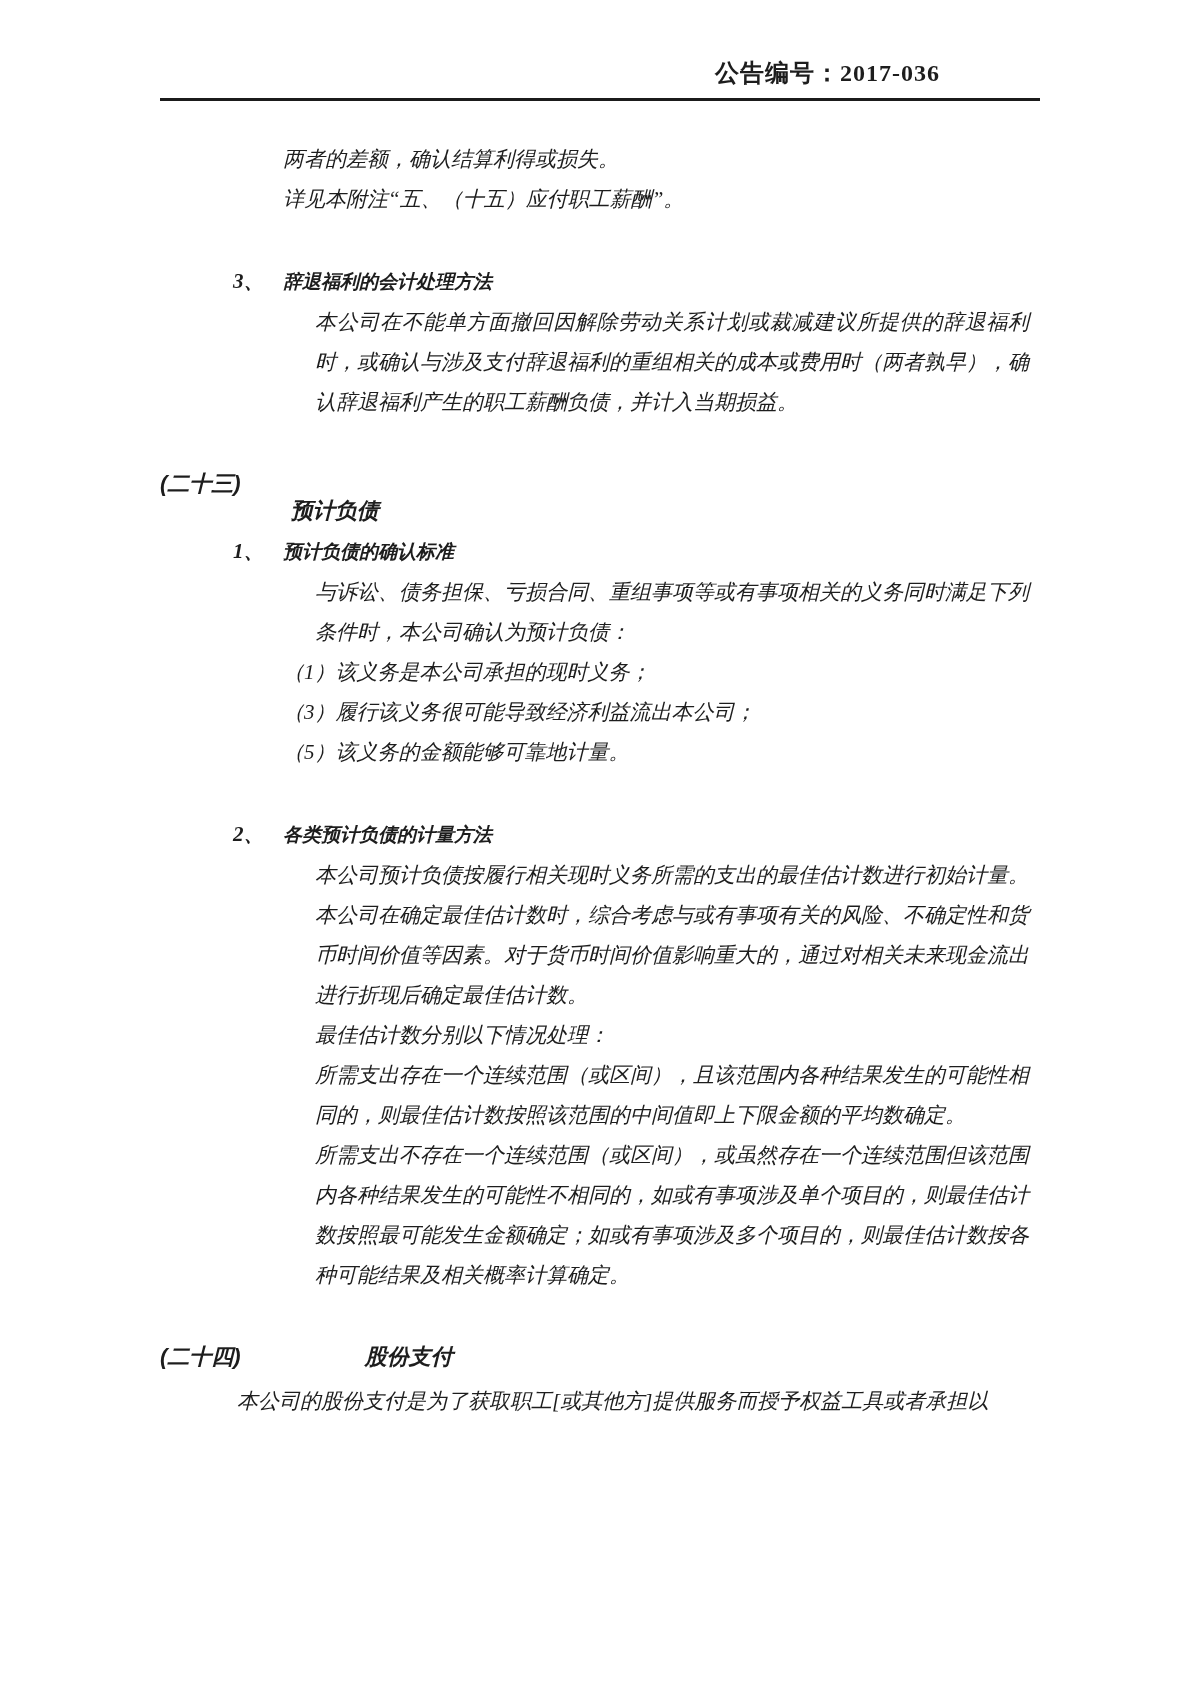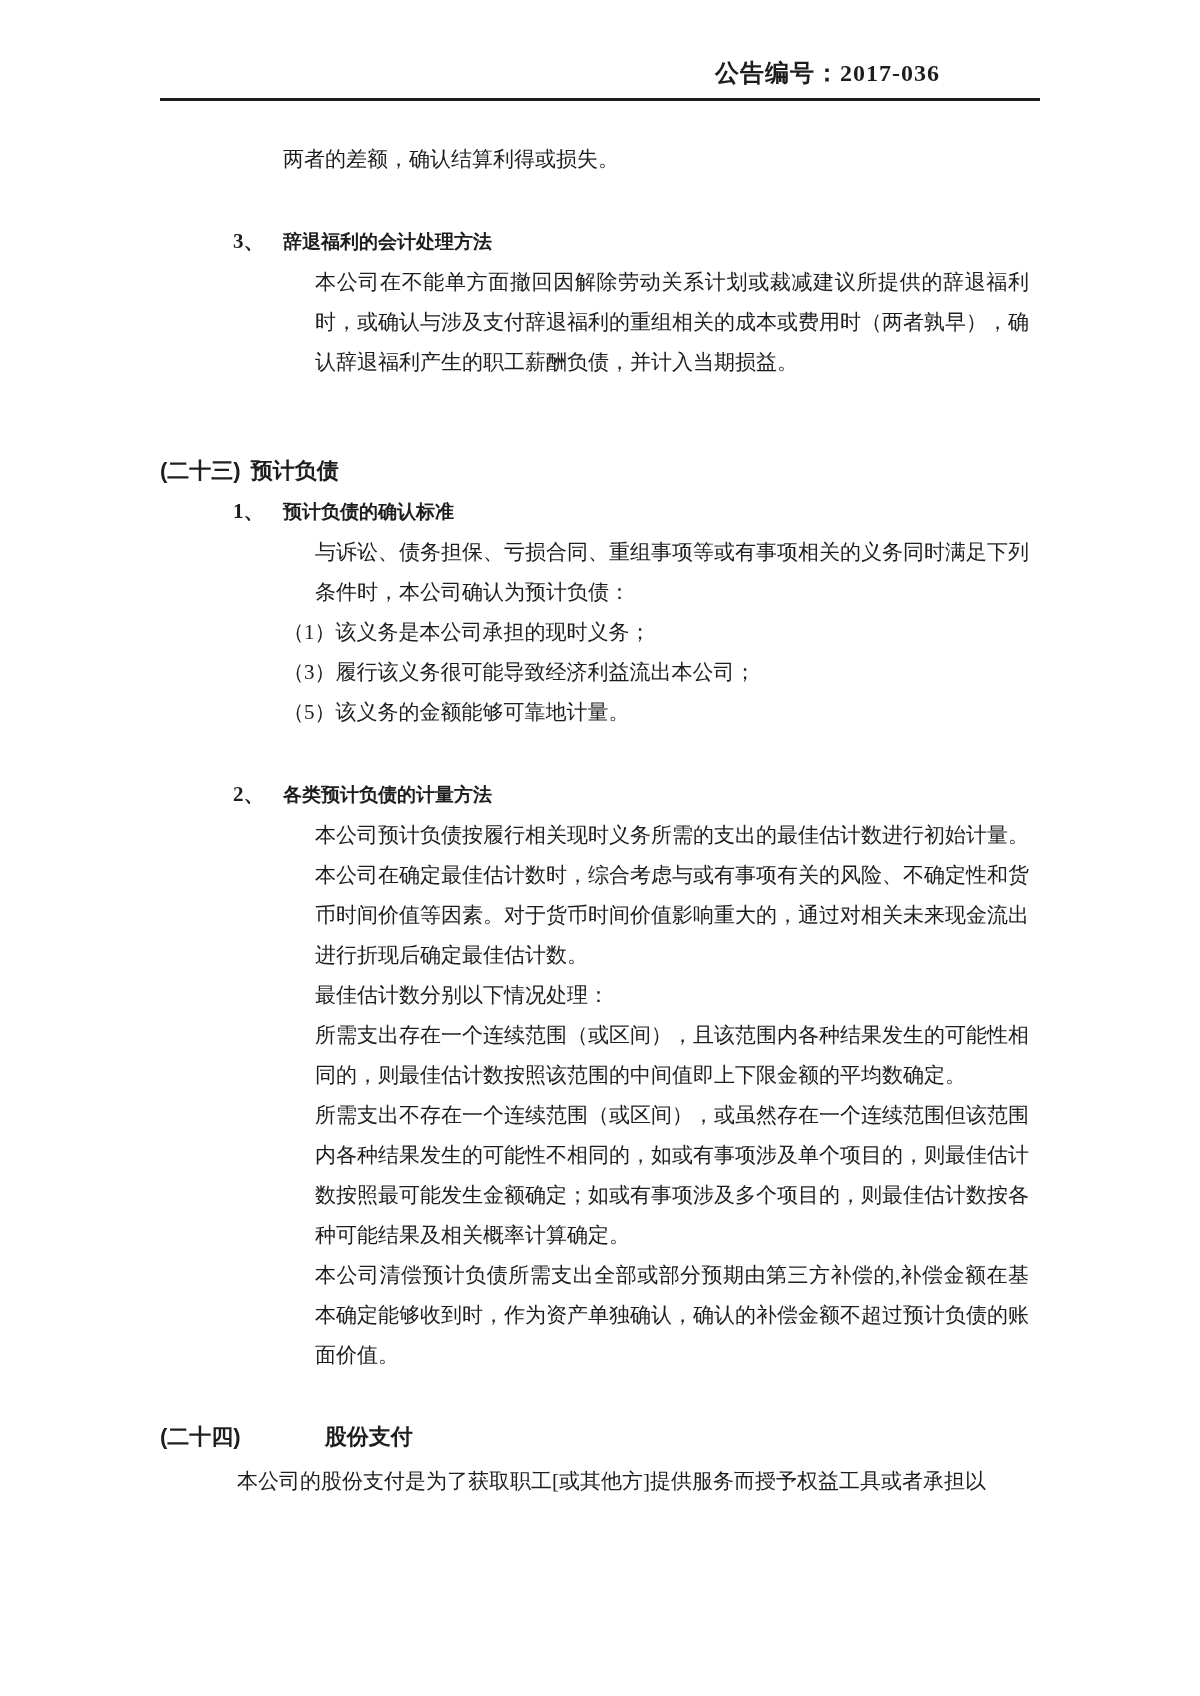--- a/index.html
+++ b/index.html
@@ -27,20 +27,21 @@
   }
   .header-rule {
     margin: 10px 160px 0 160px;
     height: 3px;
     background: #1b1b1b;
   }
   .doc-body {
     margin: 38px 160px 0 160px;
     font-size: 21px;
     line-height: 40px;
+    font-style: italic;
   }
   .indent-2 { padding-left: 123px; }
   p.line, p.para { margin: 0; }
   p.para {
     width: 714px;
     text-align: justify;
     text-justify: inter-ideograph;
     margin-left: 32px;
   }
   .num-row {
@@ -54,24 +55,25 @@
     font-weight: bold;
     font-family: "Liberation Serif", "DejaVu Serif", serif;
   }
   .num-row .sub-title {
     font-weight: bold;
     font-size: 19px;
     font-family: "Liberation Sans", "DejaVu Sans", sans-serif;
   }
   .sec-row {
     display: flex;
-    align-items: flex-end;
+    align-items: flex-start;
     font-weight: bold;
     font-size: 22px;
     font-family: "Liberation Sans", "DejaVu Sans", sans-serif;
+    gap: 40px;
   }
   .sec-row .sec-title-23 { margin-left: 10px; margin-top: 27px; }
   .sec-row .sec-title-24 { margin-left: 84px; }
   .gap-top { margin-top: 42px; }
   .final-para {
     margin: 4px;
     padding-left: 73px;
   }
 </style>
 </head>
@@ -81,20 +83,21 @@
 
   <div class="header">
     <span class="doc-number">公告编号：2017-036</span>
   </div>
   <div class="header-rule"></div>
 
   <div class="doc-body">
 
     <div class="indent-2">
       <p class="line">两者的差额，确认结算利得或损失。</p>
+      <p class="line">详见本附注“五、（十五）应付职工薪酬”。</p>
     </div>
 
     <div class="num-row gap-top">
       <span class="num">3、</span>
       <span class="sub-title">辞退福利的会计处理方法</span>
     </div>
     <div class="indent-2">
       <p class="para">本公司在不能单方面撤回因解除劳动关系计划或裁减建议所提供的辞退福利时，或确认与涉及支付辞退福利的重组相关的成本或费用时（两者孰早），确认辞退福利产生的职工薪酬负债，并计入当期损益。</p>
     </div>
 
@@ -116,21 +119,20 @@
 
     <div class="num-row gap-top">
       <span class="num">2、</span>
       <span class="sub-title">各类预计负债的计量方法</span>
     </div>
     <div class="indent-2">
       <p class="para">本公司预计负债按履行相关现时义务所需的支出的最佳估计数进行初始计量。本公司在确定最佳估计数时，综合考虑与或有事项有关的风险、不确定性和货币时间价值等因素。对于货币时间价值影响重大的，通过对相关未来现金流出进行折现后确定最佳估计数。</p>
       <p class="para">最佳估计数分别以下情况处理：</p>
       <p class="para">所需支出存在一个连续范围（或区间），且该范围内各种结果发生的可能性相同的，则最佳估计数按照该范围的中间值即上下限金额的平均数确定。</p>
       <p class="para">所需支出不存在一个连续范围（或区间），或虽然存在一个连续范围但该范围内各种结果发生的可能性不相同的，如或有事项涉及单个项目的，则最佳估计数按照最可能发生金额确定；如或有事项涉及多个项目的，则最佳估计数按各种可能结果及相关概率计算确定。</p>
-      <p class="para">本公司清偿预计负债所需支出全部或部分预期由第三方补偿的,补偿金额在基本确定能够收到时，作为资产单独确认，确认的补偿金额不超过预计负债的账面价值。</p>
     </div>
 
     <div class="sec-row gap-top">
       <span>(二十四)</span>
       <span class="sec-title-24">股份支付</span>
     </div>
     <p class="final-para">本公司的股份支付是为了获取职工[或其他方]提供服务而授予权益工具或者承担以</p>
 
   </div>
 </div>

